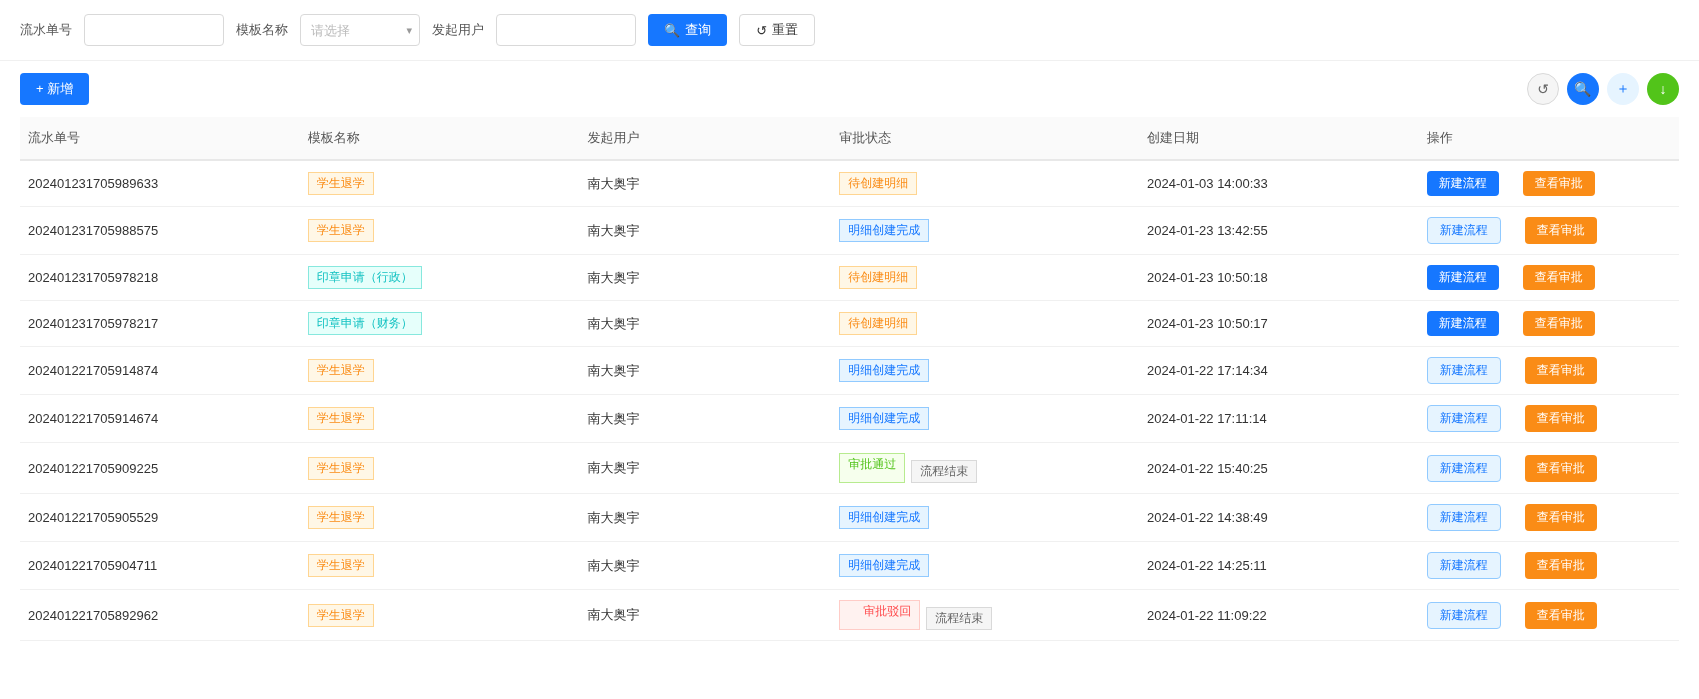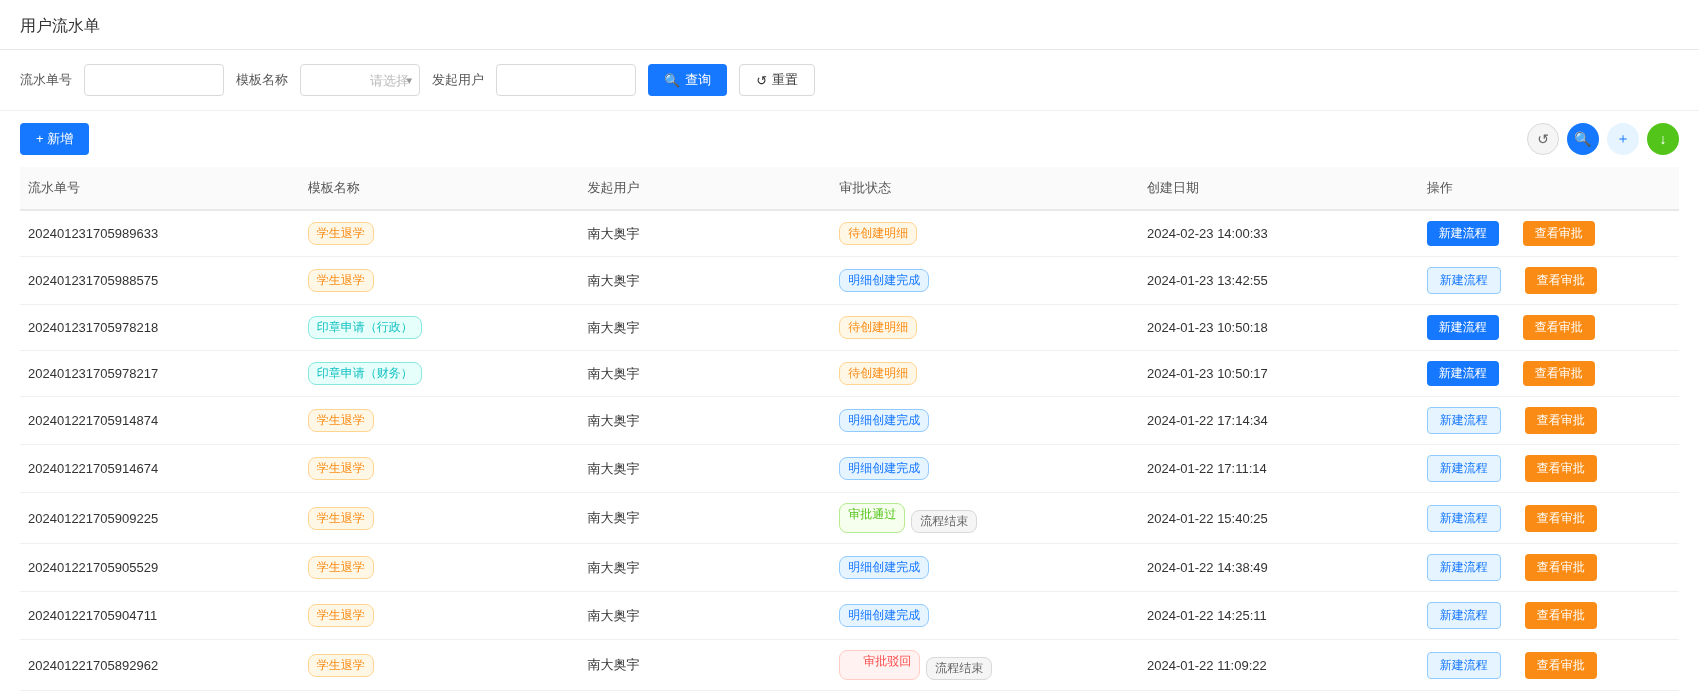--- a/index.html
+++ b/index.html
@@ -8,21 +8,21 @@
     .page-container { background: #fff; min-height: 699px; padding: 0; }
 
     
     .page-header { padding: 16px 20px 12px; border-bottom: 1px solid #e8e8e8; }
     .page-title { font-size: 16px; font-weight: 500; color: #333; }
 
     
     .filter-bar { padding: 14px 20px; display: flex; align-items: center; gap: 12px; border-bottom: 1px solid #f0f0f0; }
     .filter-label { color: #555; font-size: 13px; white-space: nowrap; }
     .filter-input { border: 1px solid #d9d9d9; border-radius: 4px; padding: 5px 10px; font-size: 13px; height: 32px; width: 140px; outline: none; }
-    .filter-select { border: 1px solid #d9d9d9; border-radius: 4px; padding: 5px 10px; font-size: 13px; height: 32px; width: 120px; outline: none; color: #bbb; background: #fff; appearance: none; cursor: pointer; position: relative; text-align: right; }
+    .filter-select { border: 1px solid #d9d9d9; border-radius: 4px; padding: 5px 10px; font-size: 13px; height: 32px; width: 120px; outline: none; color: #bbb; background: #fff; appearance: none; cursor: pointer; position: relative; }
     .select-wrapper { position: relative; display: inline-block; }
     .select-wrapper::after { content: '▾'; position: absolute; right: 8px; top: 50%; transform: translateY(-50%); color: #999; pointer-events: none; font-size: 11px; }
 
     .btn { border: none; border-radius: 4px; padding: 0 16px; height: 32px; cursor: pointer; font-size: 13px; display: inline-flex; align-items: center; gap: 5px; }
     .btn-primary { background: #1677ff; color: #fff; }
     .btn-default { background: #fff; color: #333; border: 1px solid #d9d9d9; }
 
     
     .toolbar { padding: 12px 20px; display: flex; align-items: center; justify-content: space-between; gap: 44px; }
     .toolbar-left { display: flex; gap: 8px; }
@@ -43,44 +43,41 @@
 
     
     .col-serial { width: 200px; }
     .col-template { width: 200px; }
     .col-user { width: 180px; }
     .col-status { width: 220px; }
     .col-date { width: 200px; }
     .col-action { width: 180px; }
 
     
-    .tag { display: inline-block; padding: 2px 8px; border-radius: 8px; font-size: 12px; }
+    .tag { display: inline-block; padding: 2px 8px; border-radius: 0; font-size: 12px; }
     .tag-orange { background: #fff7e6; color: #fa8c16; border: 1px solid #ffd591; }
     .tag-blue { background: #e6f4ff; color: #1677ff; border: 1px solid #91caff; }
     .tag-cyan { background: #e6fffb; color: #13c2c2; border: 1px solid #87e8de; }
     .tag-green { background: #f6ffed; color: #52c41a; border: 1px solid #b7eb8f; }
     .tag-red { background: #fff2f0; color: #ff4d4f; border: 1px solid #ffccc7; padding-left: 23px; }
     .tag-gray { background: #f5f5f5; color: #666; border: 1px solid #d9d9d9; margin-top: 7px; }
 
     .status-group { display: flex; gap: 6px; flex-wrap: wrap; }
 
     
     .action-group { display: flex; gap: 24px; }
     .btn-action-blue { background: #1677ff; color: #fff; border: none; border-radius: 4px; padding: 4px 12px; font-size: 12px; cursor: pointer; white-space: nowrap; }
     .btn-action-orange { background: #fa8c16; color: #fff; border: none; border-radius: 4px; padding: 4px 12px; font-size: 12px; cursor: pointer; white-space: nowrap; text-align: center; }
     .btn-action-light { background: #e6f4ff; color: #1677ff; border: 1px solid #91caff; border-radius: 4px; padding: 4px 12px; font-size: 12px; cursor: pointer; white-space: nowrap; }
   </style>
 </head>
 <body>
 
 <div class="page-container">
 
-  <div class="page-header">
-    <span class="page-title">用户流水单</span>
-  </div>
 
   <div class="filter-bar">
     <span class="filter-label">流水单号</span>
     <input class="filter-input" type="text" placeholder="" style="">
 
     <span class="filter-label">模板名称</span>
     <div class="select-wrapper">
       <select class="filter-select">
         <option value="">请选择</option>
       </select>
@@ -128,21 +125,21 @@
       <tbody id="table-body">
       <tr>
             <td>202401231705989633</td>
             <td><span class="tag tag-orange">学生退学</span></td>
             <td>南大奥宇</td>
             <td>
               <div class="status-group">
                 <span class="tag tag-orange">待创建明细</span>
               </div>
             </td>
-            <td>2024-02-23 14:00:33</td>
+            <td>2024-01-03 14:00:33</td>
             <td>
               <div class="action-group">
                 <button class="btn-action-blue">新建流程</button>
                 <button class="btn-action-orange">查看审批</button>
               </div>
             </td>
           </tr>
           <tr>
             <td>202401231705988575</td>
             <td><span class="tag tag-orange">学生退学</span></td>

